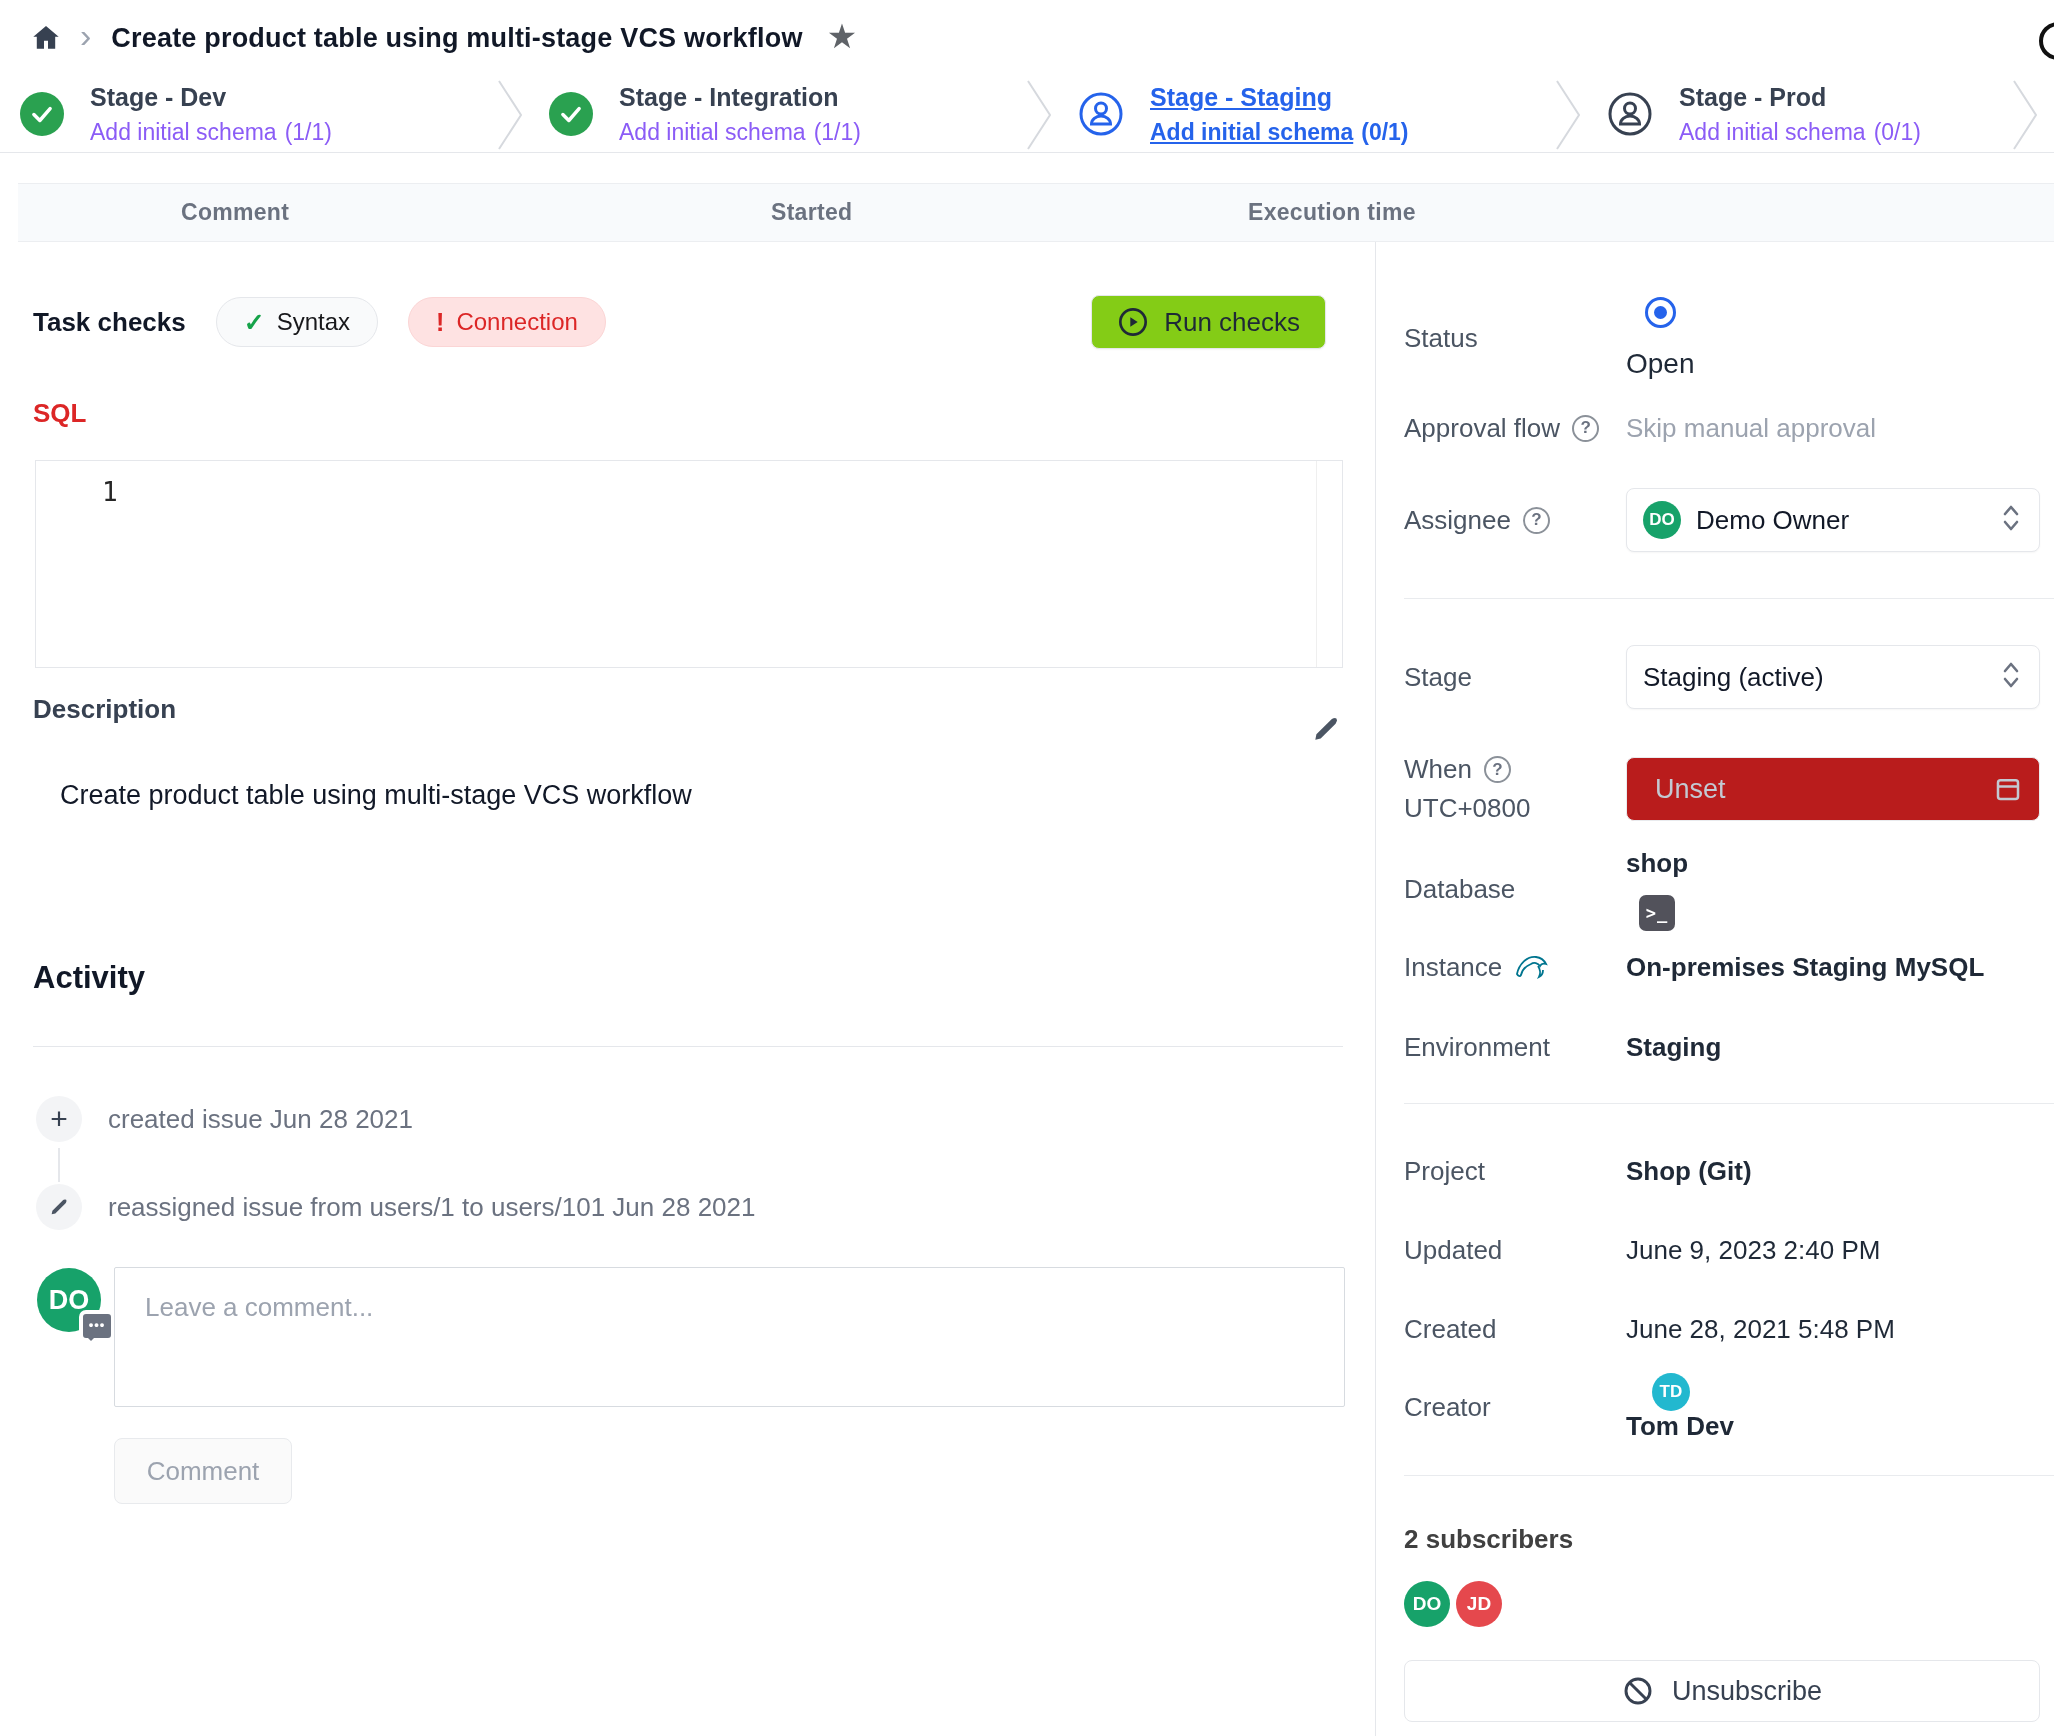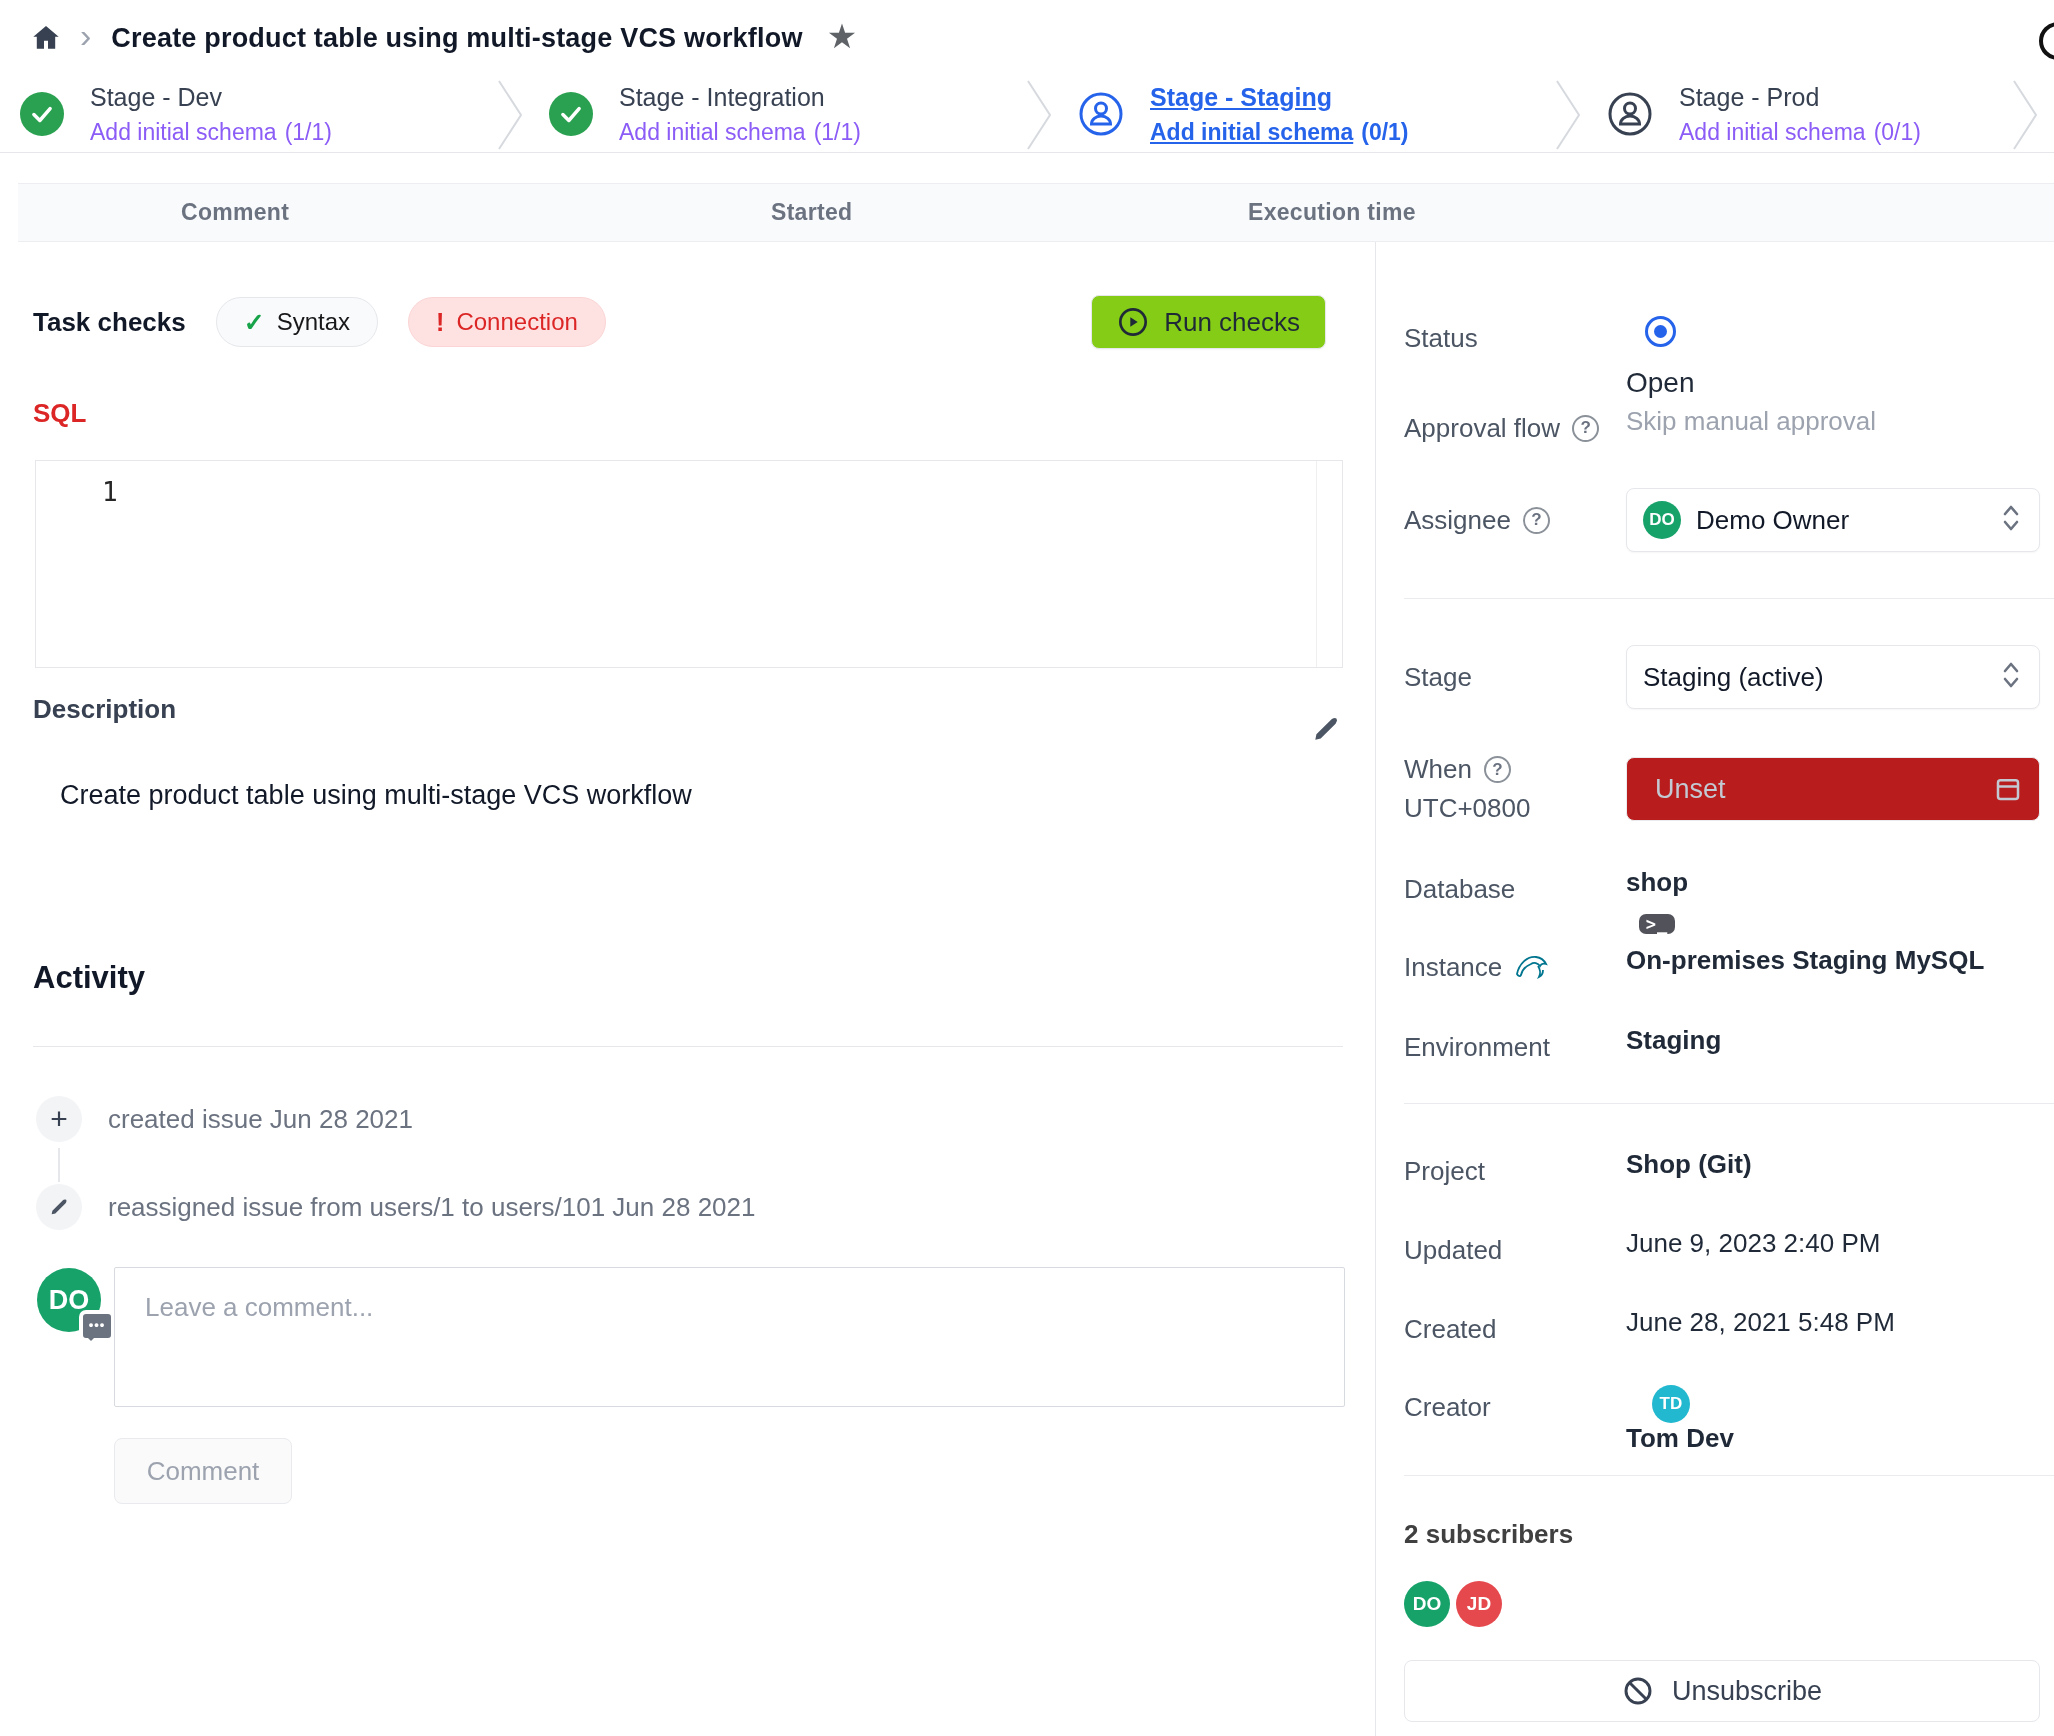--- a/index.html
+++ b/index.html
@@ -13,21 +13,21 @@
   .home-btn svg { width:32px; height:32px; display:block; }
   .crumb-chev { font-size:34px; color:#9ca3af; margin:0 20px 6px 18px; }
   .page-title { font-size:27px; font-weight:600; color:#111827; letter-spacing:.2px; }
   .star { font-size:34px; color:#5f6368; margin-left:24px; margin-bottom:4px; }
   .corner-icon { position:absolute; top:22px; left:2039px; width:38px; height:38px; border:4px solid #111; border-radius:50%; }
 
   
   .stages { position:absolute; top:76px; left:0; width:100%; height:77px; border-bottom:1px solid #e5e7eb; }
   .stage { position:absolute; top:0; height:100%; display:flex; align-items:center; gap:26px; }
   .stage .txt { display:flex; flex-direction:column; }
-  .stage-title { font-size:25px; font-weight:400; color:#374151; line-height:30px; }
+  .stage-title { font-size:25px; font-weight:700; color:#374151; line-height:30px; }
   .stage-sub { font-size:23px; color:#8b5cf6; margin-top:7px; }
   .stage-sub .count { margin-left:8px; }
   .stage.active .stage-title, .stage.active .stage-sub { color:#2563eb; font-weight:700; }
   .stage.active .stage-title, .stage.active .stage-sub .task { text-decoration:underline; }
   .check-circle { width:44px; height:44px; border-radius:50%; background:#2aa150; display:flex; align-items:center; justify-content:center; }
   .person-circle svg { width:46px; height:46px; display:block; }
   .stage-sep { position:absolute; top:3px; }
   .stage-sep svg { display:block; }
 
   
@@ -69,21 +69,21 @@
   
   .composer-avatar { position:absolute; top:1268px; left:37px; width:64px; height:64px; border-radius:50%; background:#17a26a; color:#fff; font-size:27px; font-weight:700; display:flex; align-items:center; justify-content:center; }
   .composer-avatar .chat-badge { position:absolute; right:-14px; bottom:-10px; width:36px; height:32px; background:#6b7280; border:4px solid #fff; border-radius:7px; color:#fff; font-size:13px; line-height:22px; text-align:center; letter-spacing:1px; font-weight:700; }
   .chat-badge::after { content:""; position:absolute; left:3px; bottom:-8px; border:5px solid transparent; border-top-color:#6b7280; }
   .comment-box { position:absolute; top:1267px; left:114px; width:1231px; height:140px; border:1px solid #d7dbe0; background:#fff; font-family:"Liberation Sans", sans-serif; font-size:26px; color:#1f2937; padding:24px 30px; resize:none; outline:none; border-radius:2px; }
   .comment-box::placeholder { color:#9ca3af; }
   .comment-btn { position:absolute; top:1438px; left:114px; width:178px; height:66px; background:#fafafa; border:1px solid #e8eaed; border-radius:8px; font-size:26px; font-family:"Liberation Sans", sans-serif; font-weight:500; color:#9ca3af; }
 
   
   .sidebar { position:absolute; top:242px; left:1375px; right:0; bottom:0; border-left:1px solid #e5e7eb; }
-  .sb-row { position:absolute; left:28px; right:14px; display:flex; }
+  .sb-row { position:absolute; left:28px; right:14px; display:flex; align-items:center; }
   .sb-label { width:222px; flex:none; font-size:26px; font-weight:500; color:#4b5563; display:flex; align-items:center; gap:12px; }
   .sb-value { font-size:26px; color:#1f2937; display:flex; align-items:center; gap:16px;flex-direction:column; }
   .sb-value.bold { font-weight:700; }
   .sb-value.muted { color:#9ca3af; font-weight:400; }
   .help { width:27px; height:27px; border:2px solid #8b9199; border-radius:50%; color:#6b7280; font-size:17px; font-weight:700; display:inline-flex; align-items:center; justify-content:center; flex:none; }
   .sb-divider { position:absolute; left:28px; right:0; height:1px; background:#e9ebee; }
 
   .radio { width:31px; height:31px; border-radius:50%; border:3px solid #2563eb; display:inline-flex; align-items:center; justify-content:center; flex:none; }
   .radio::after { content:""; width:13px; height:13px; border-radius:50%; background:#2563eb; }
 

